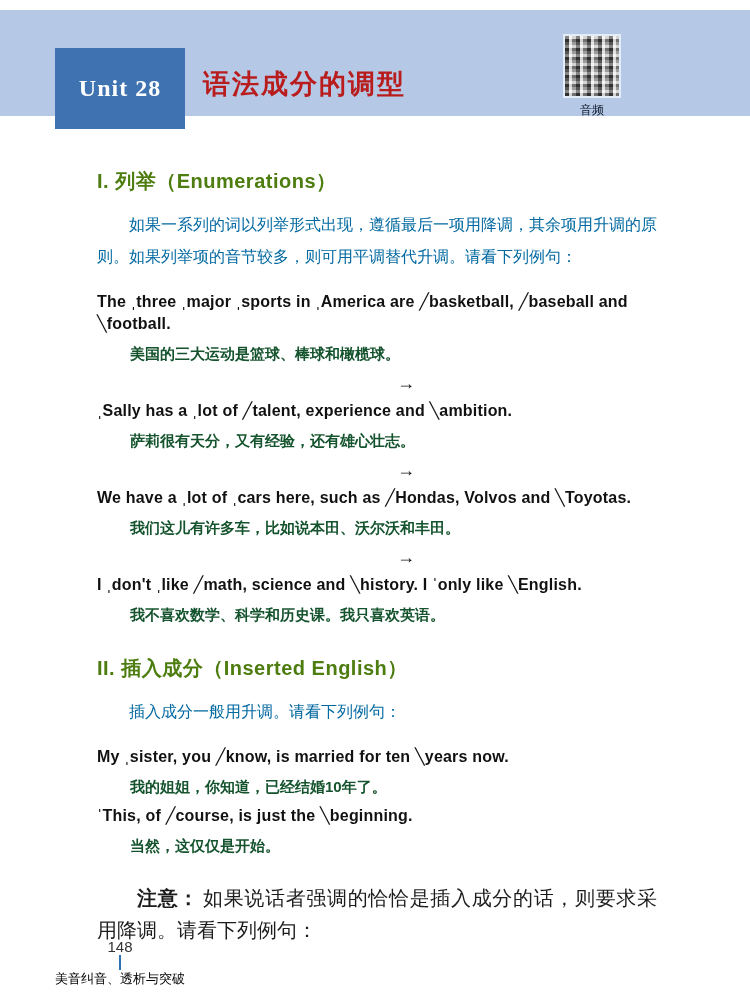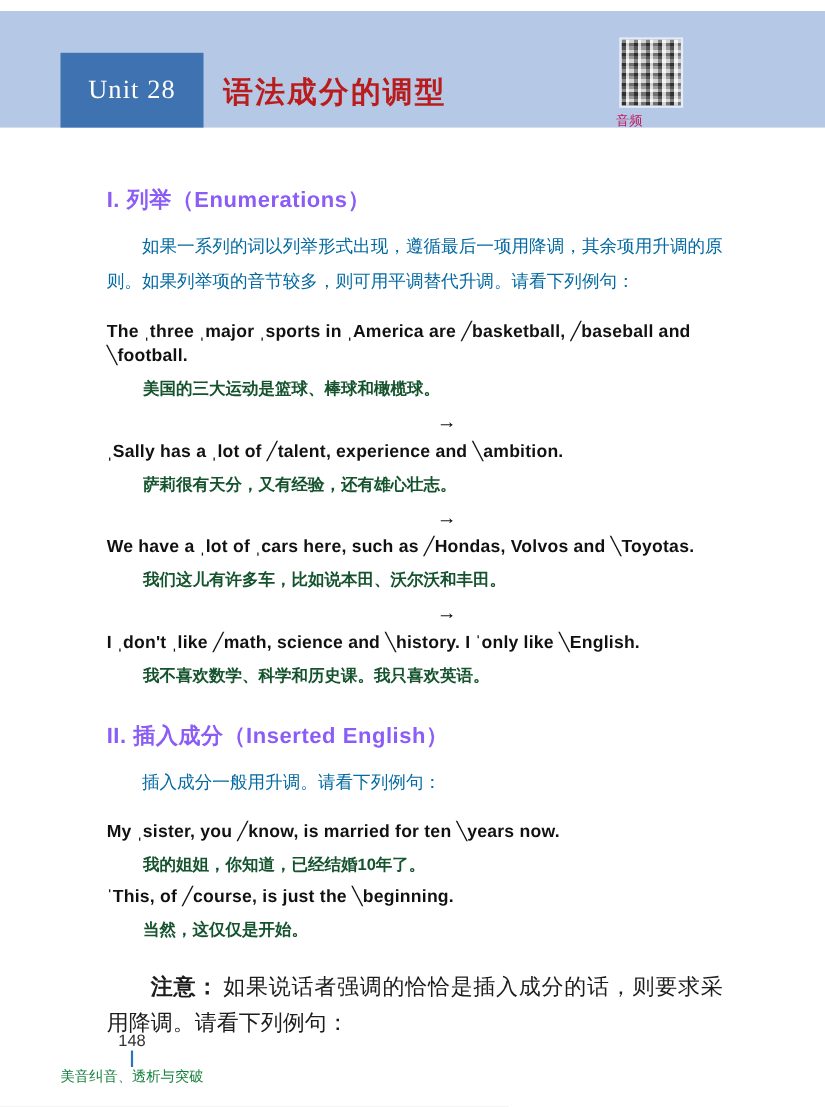--- a/index.html
+++ b/index.html
@@ -8,49 +8,49 @@
     position:relative; width:750px; height:1006px; margin:0 auto;
     background:#ffffff; overflow:hidden; color:#1c1c1c;
   }
 
   
   .header {
     position:absolute; top:10px; left:0; width:750px; height:106px;
     background:#b5c9e6;
   }
   .unit-box {
-    position:absolute; left:55px; top:38px; width:130px; height:68px;
+    position:absolute; left:55px; top:38px; width:130px; height:81px;
     background:#3e72b0; color:#ffffff;
     display:flex; align-items:center; justify-content:center;
     font-family:"Liberation Serif","DejaVu Serif",serif;
-    font-weight:normal; font-size:24px; letter-spacing:1px;
+    font-weight:bold; font-size:24px; letter-spacing:1px;
   }
   .header-title {
     position:absolute; left:203px; top:52px; height:44px; line-height:44px;
     font-size:27px; font-weight:bold; color:#b91c1c; letter-spacing:2px;
   }
   .qr {
     position:absolute; left:563px; top:24px; width:58px; height:64px;
     border:2px solid #dfe7f2;
     background:
       repeating-linear-gradient(0deg, rgba(70,70,70,.85) 0 3px, rgba(210,210,210,.85) 3px 6px, rgba(130,130,130,.85) 6px 9px),
       repeating-linear-gradient(90deg, #555555 0 4px, #dddddd 4px 7px, #999999 7px 11px);
     background-blend-mode:overlay;
     filter:blur(.7px) contrast(1.05);
   }
   .audio-label {
-    position:absolute; left:560px; top:92px; width:64px; text-align:left;
-    font-size:12px; color:#be185d;
+    position:absolute; left:560px; top:92px; width:64px; text-align:center;
+    font-size:12px; color:#0f172a;
   }
 
   
   .content { position:absolute; left:97px; top:168px; width:560px; }
 
   .section-heading {
-    color:#8b5cf6; font-size:20px; font-weight:bold; letter-spacing:.5px;
+    color:#4d7c0f; font-size:20px; font-weight:bold; letter-spacing:.5px;
   }
   .section-heading.second { margin-top:30px; }
 
   .intro {
     margin-top:14px; margin-bottom:18px;
     font-size:16px; line-height:32px; color:#0369a1;
     text-align:justify; text-indent:2em;
   }
 
   .example { margin-top:8px;font-weight:bold; }
@@ -75,21 +75,21 @@
 
   
   .footer {
     position:absolute; left:55px; top:938px;
     display:flex; align-items:center;flex-direction:column;
   }
   .footer .page-num { font-size:15px; color:#333333; }
   .footer .divider {
     width:2px; height:15px; background:#2e74b5; margin:0 10px;
   }
-  .footer .book-title { font-size:13px; color:#15803d; }
+  .footer .book-title { font-size:13px; color:#000000; }
 </style>
 </head>
 <body>
 
 <div class="page">
 
   <div class="header">
     <div class="unit-box">
       <span>Unit 28</span>
     </div>

